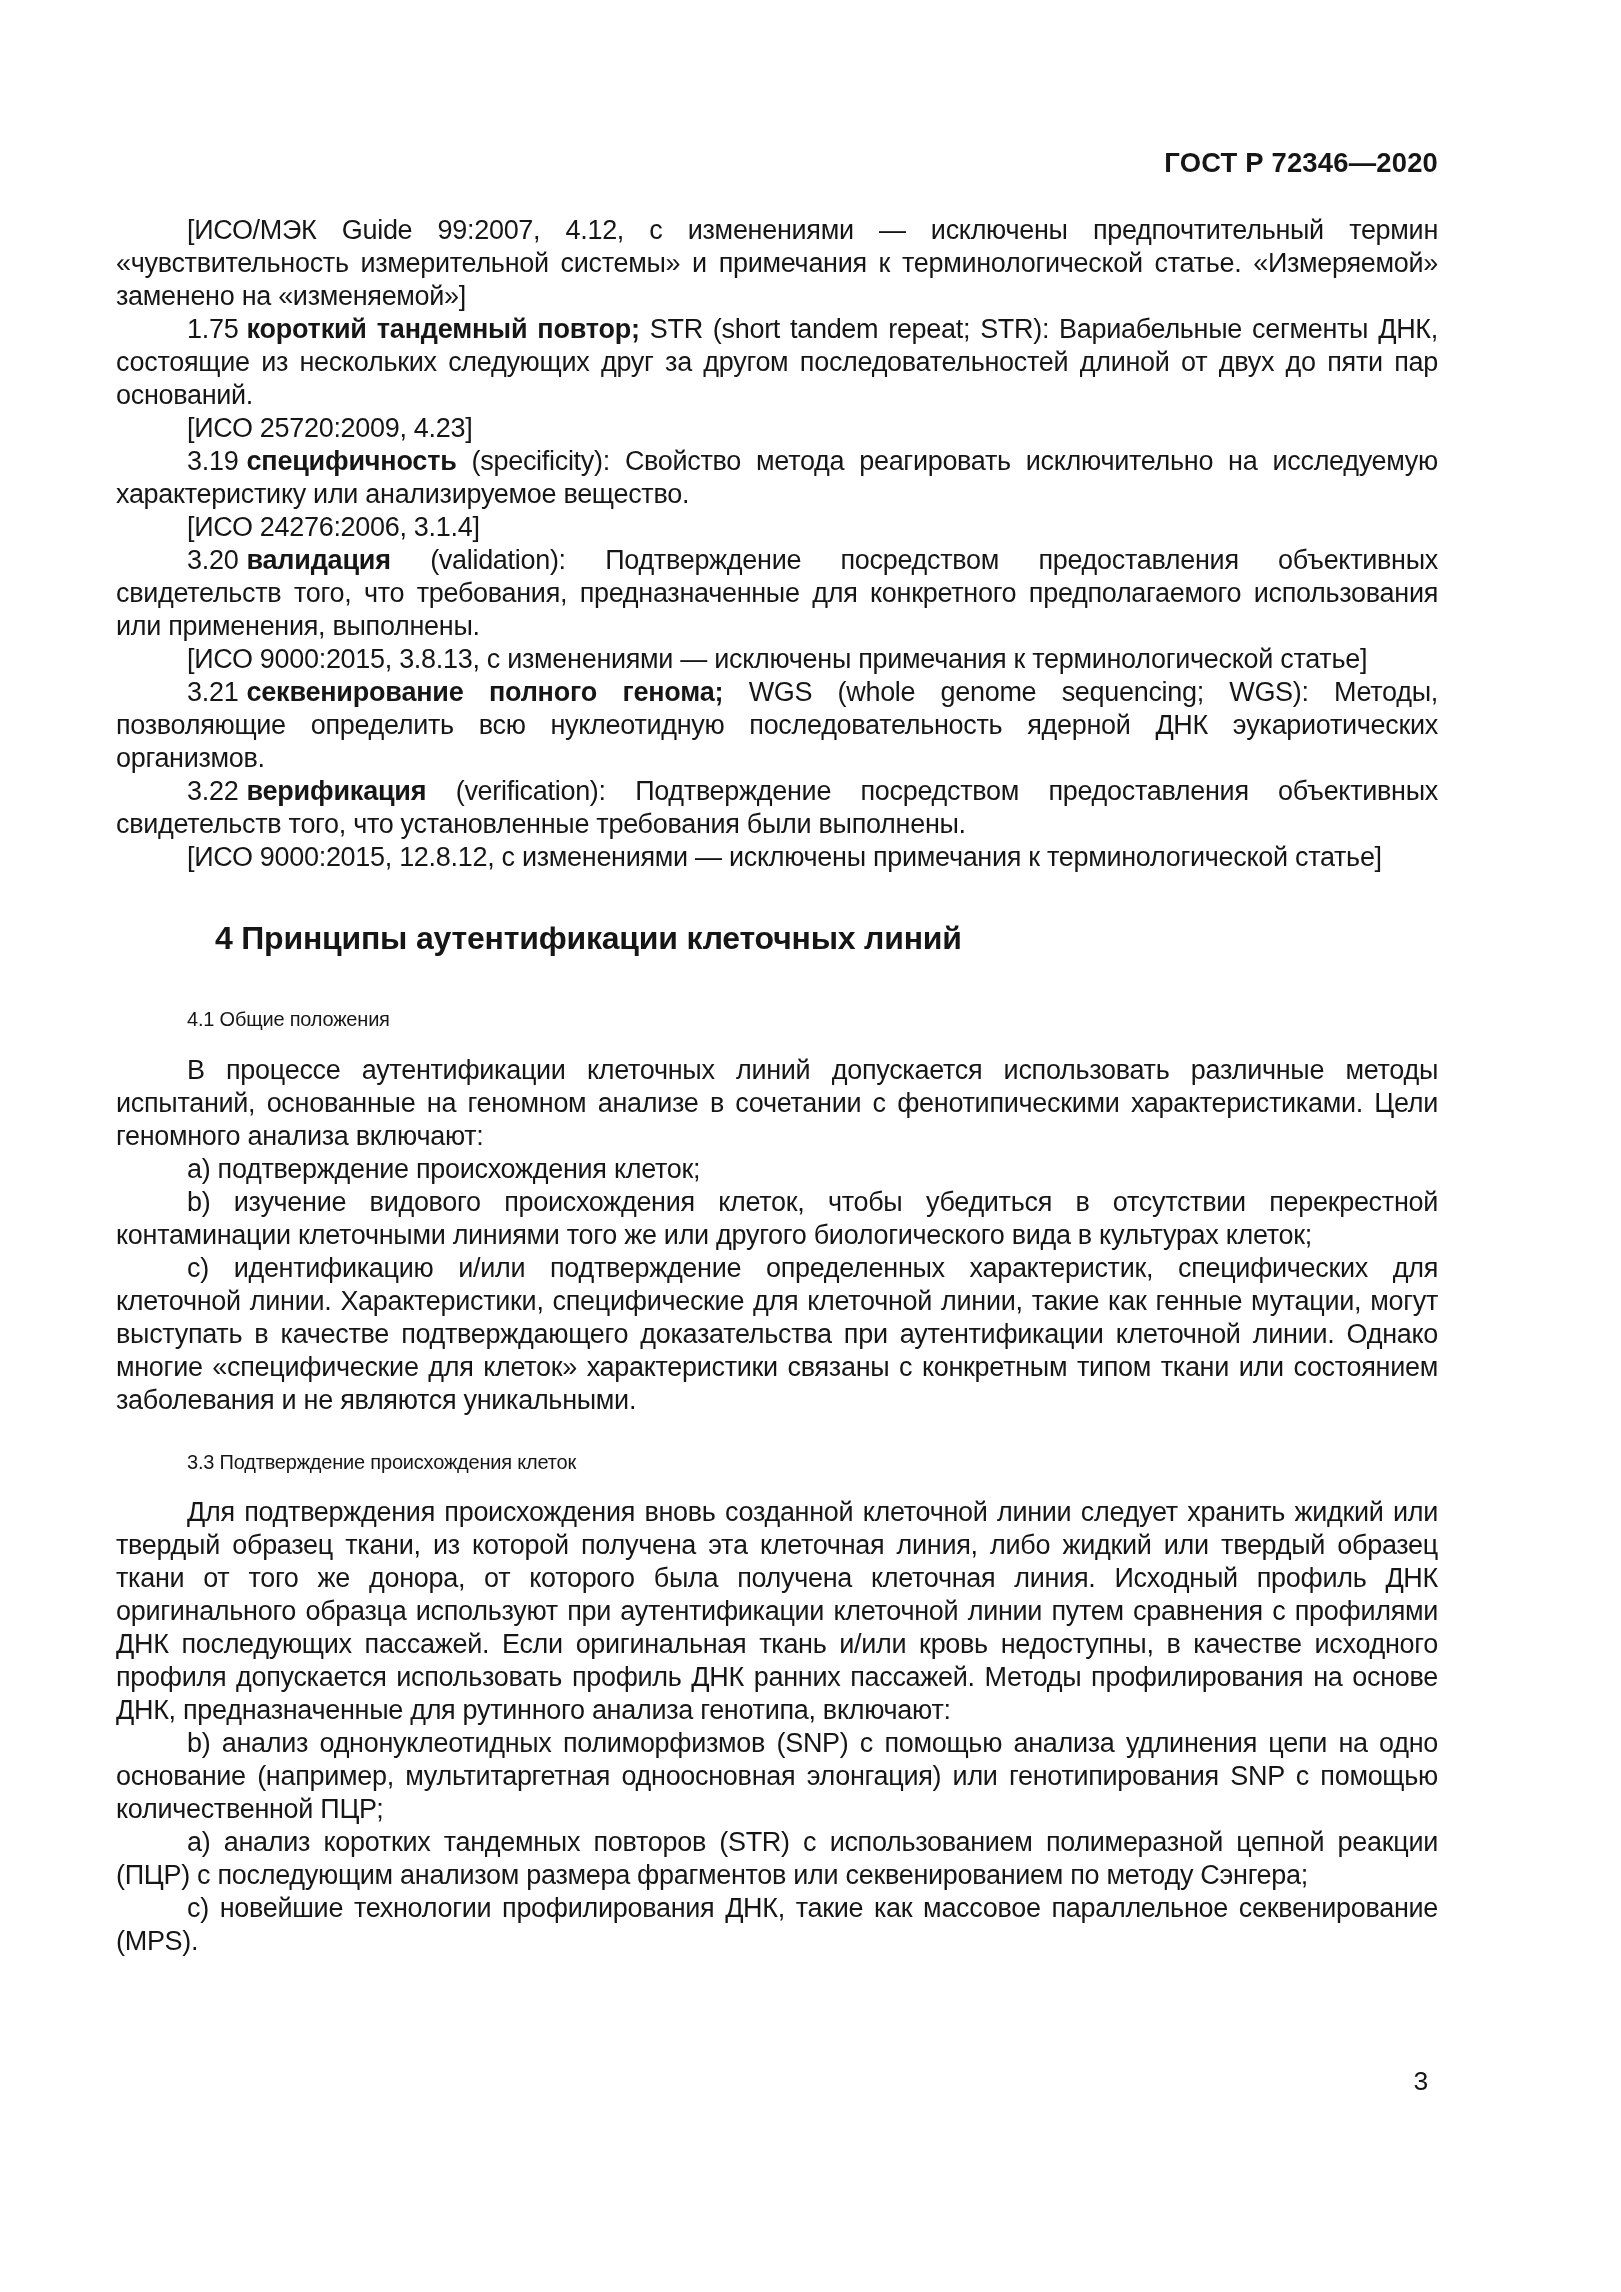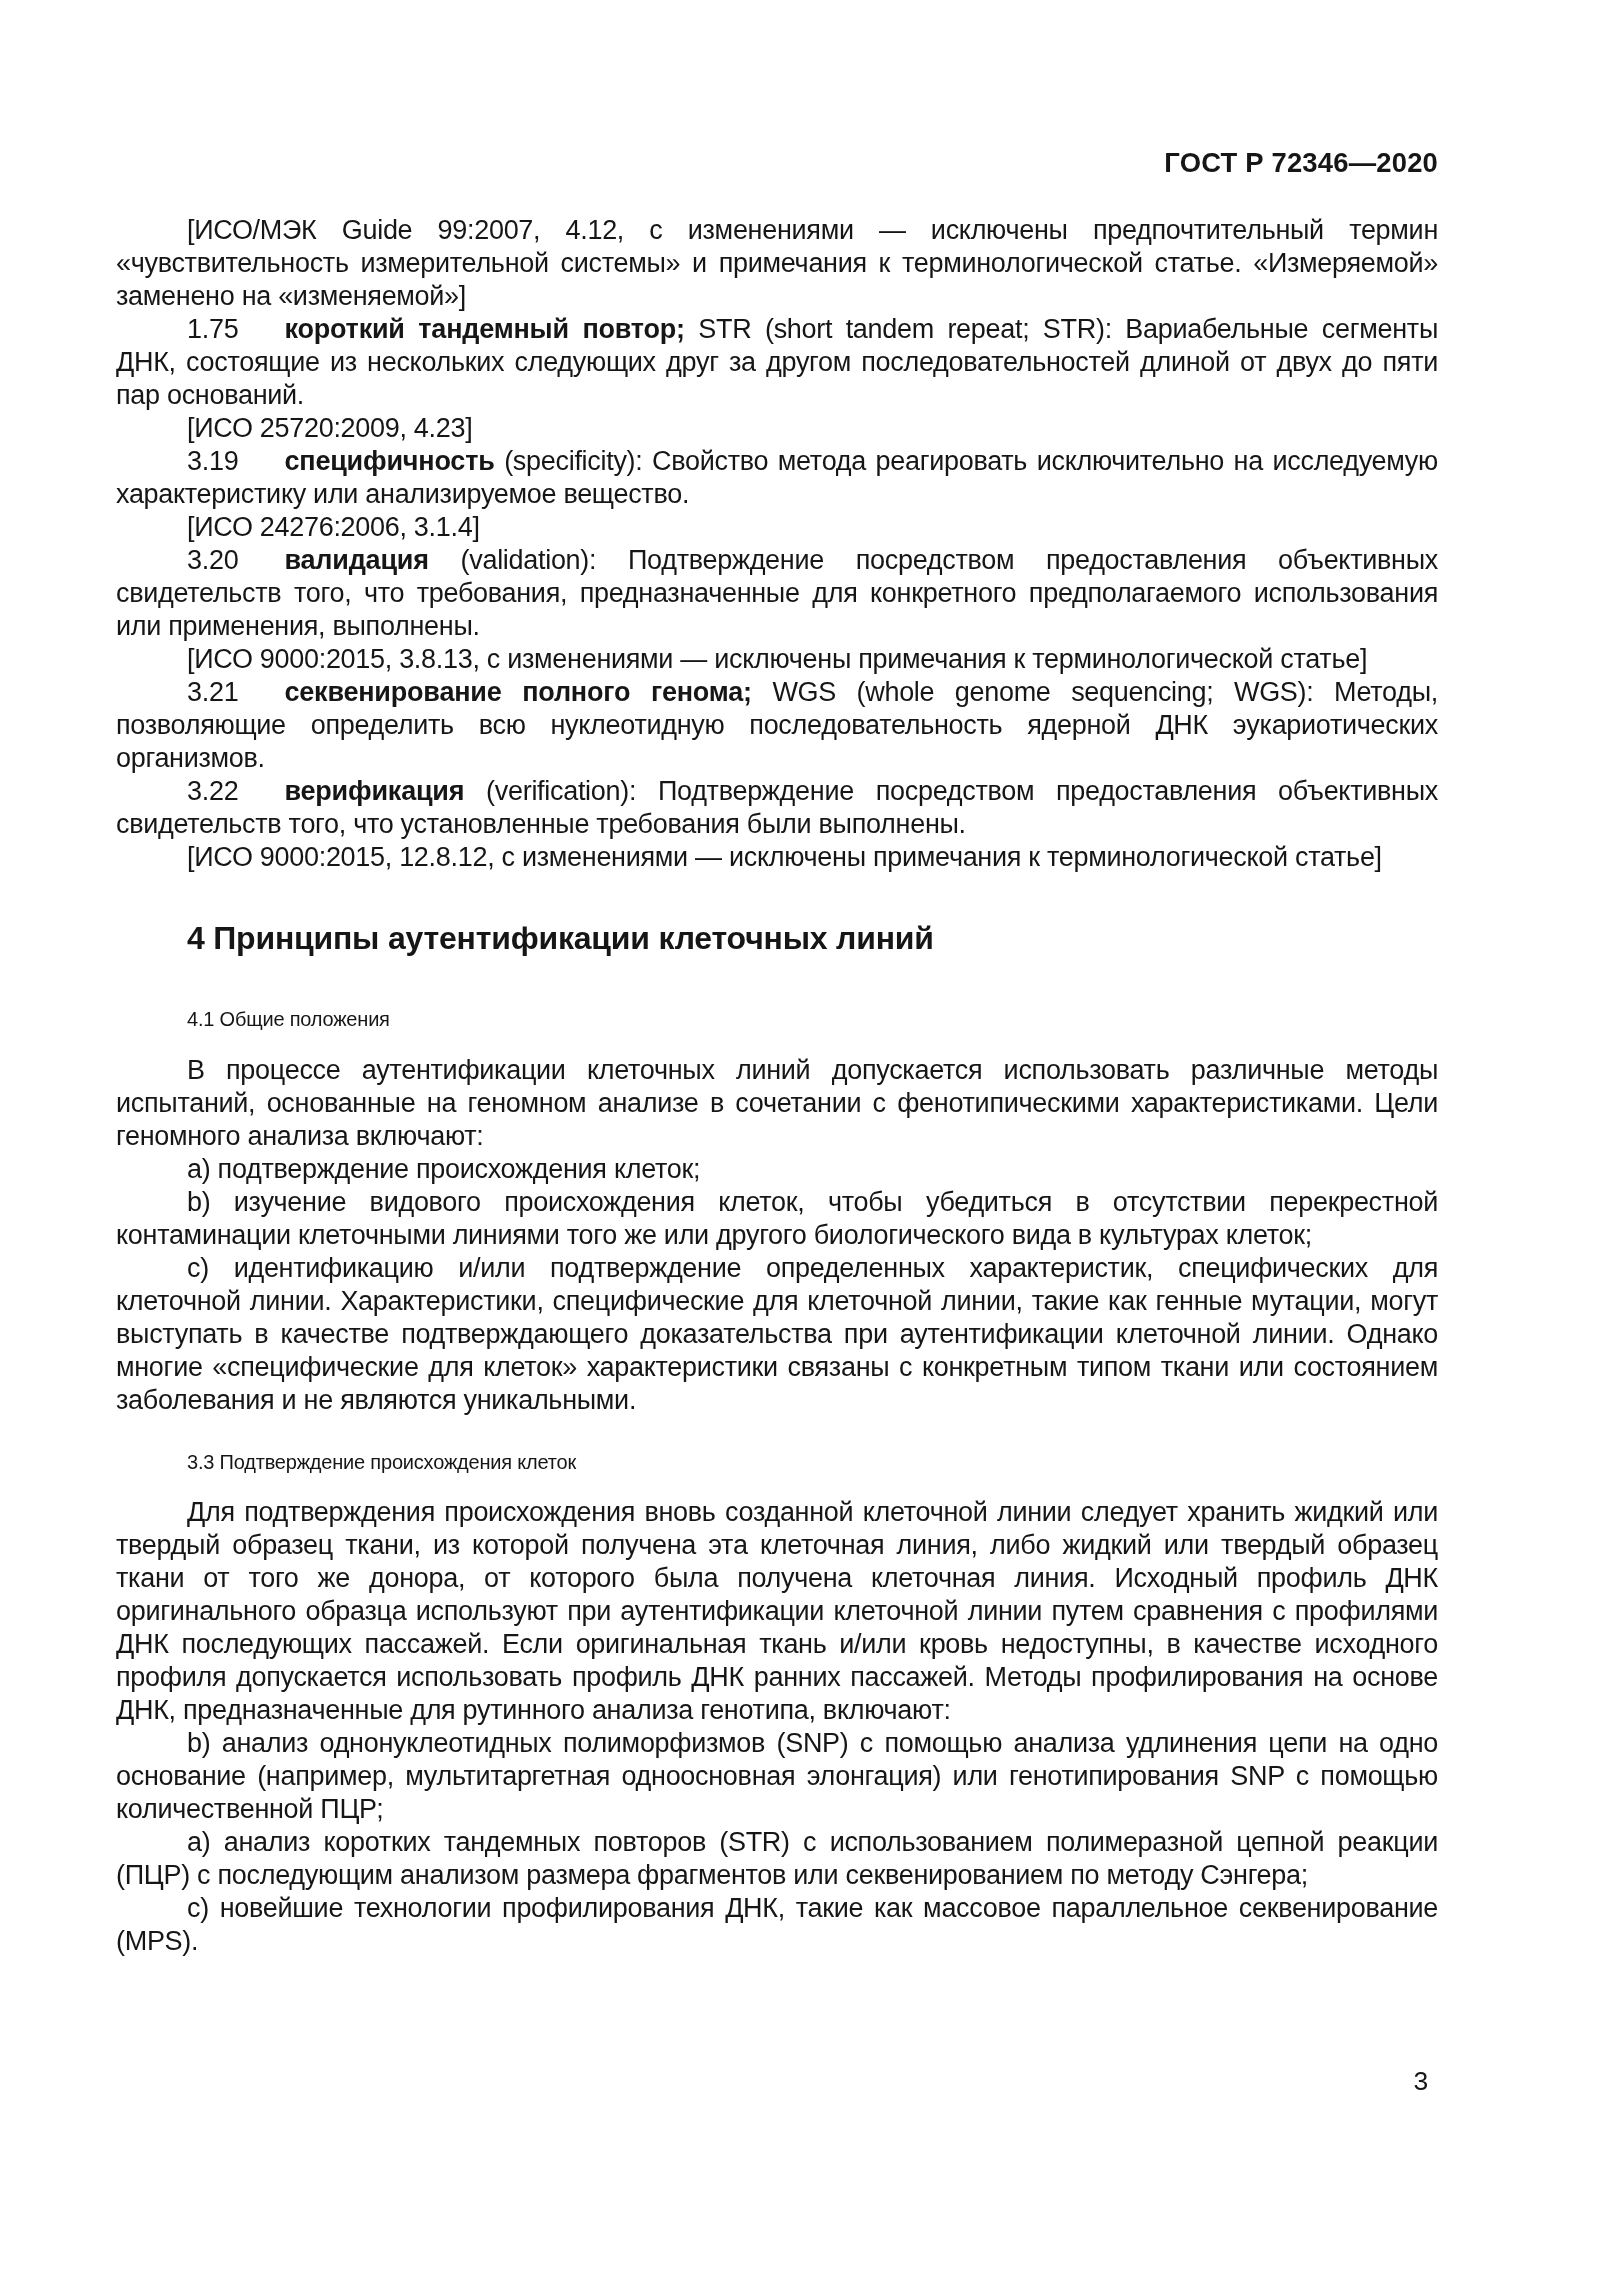--- a/index.html
+++ b/index.html
@@ -38,27 +38,26 @@
     line-height: 33px;
     letter-spacing: -0.3px;
     text-align: justify;
     text-indent: 71px;
   }
   .para .num {
     margin-right: 0.30em;
   }
   .para b {
     letter-spacing: -0.2px;
-    margin-left: 38px;
   }
   .h1 {
     font-size: 32px;
     line-height: 39px;
     font-weight: bold;
-    margin: 45px 0 45px 71px;
+    margin: 45px 0 45px 99px;
     letter-spacing: -0.2px;
   }
   .h2 {
     font-size: 20px;
     line-height: 33px;
     font-weight: normal;
     margin: 29px 0 17.6px 71px;
     letter-spacing: -0.2px;
   }
   .pagenum {

